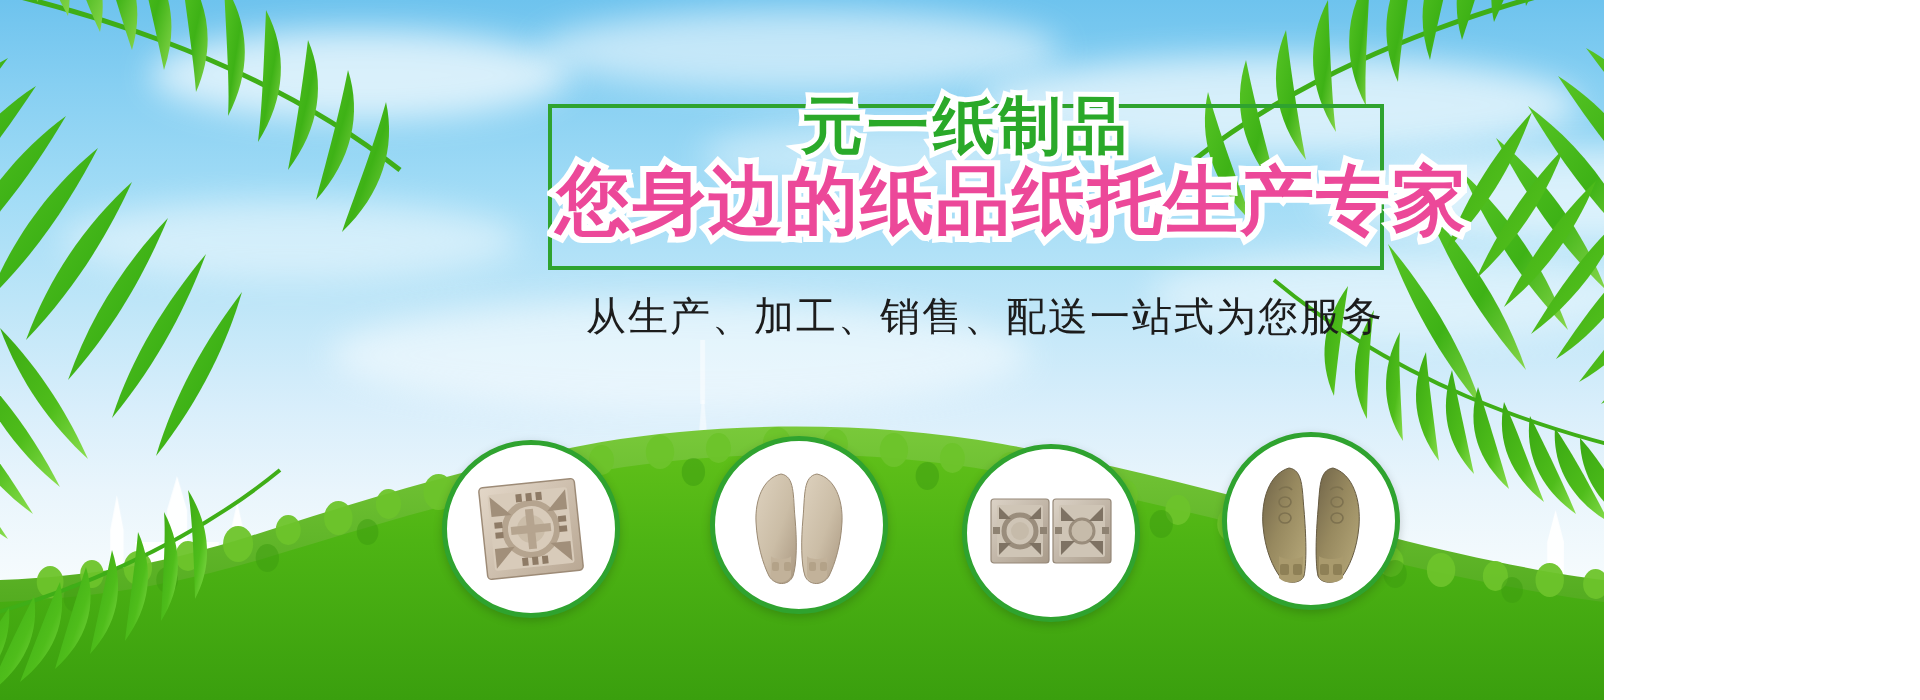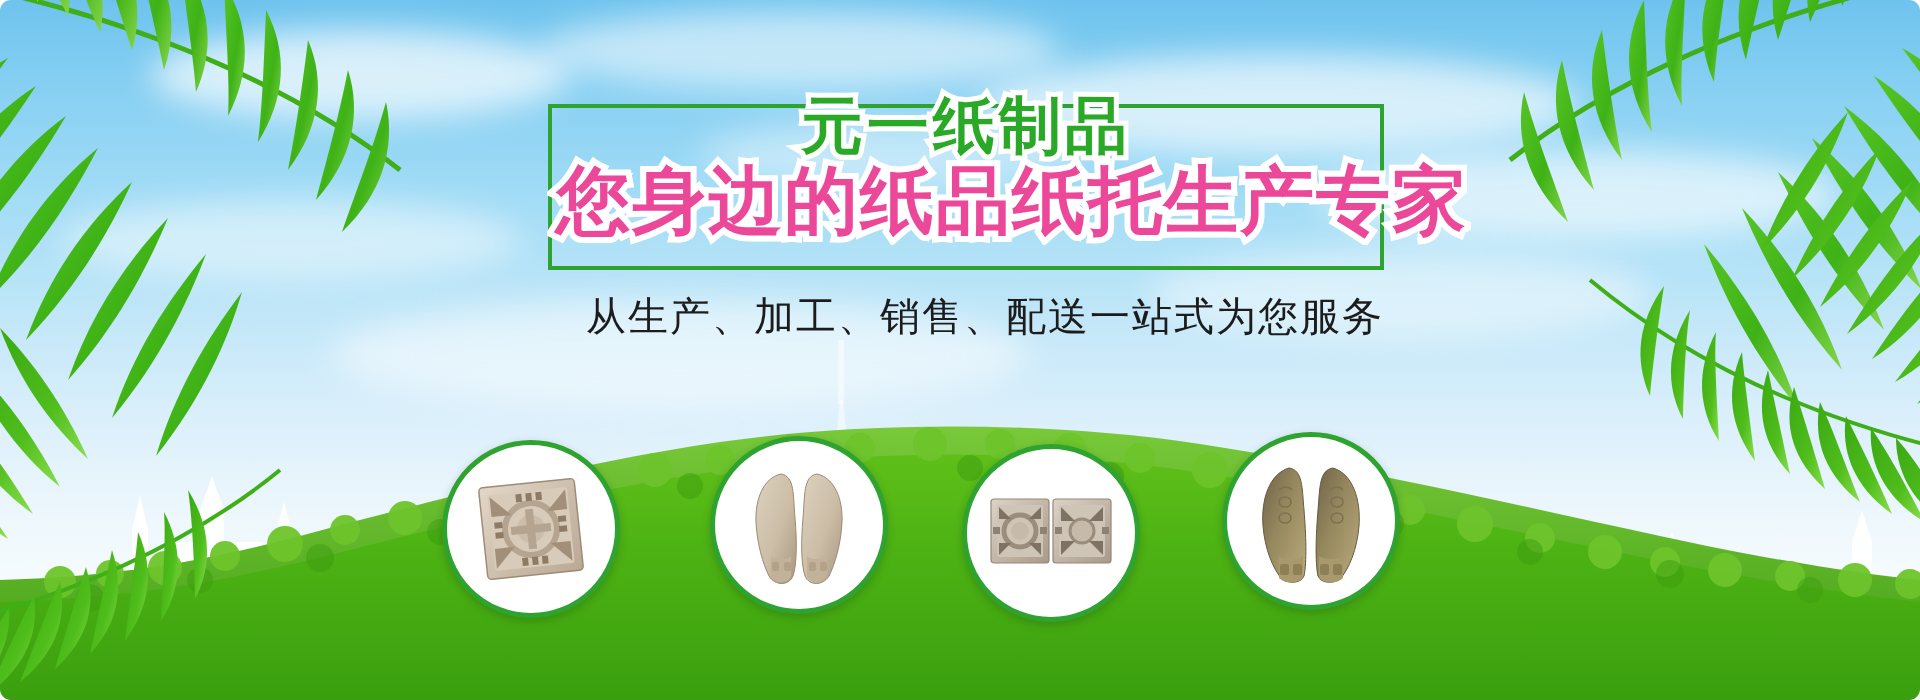--- a/index.html
+++ b/index.html
@@ -1,22 +1,21 @@
 <!DOCTYPE html>
 <html><head>
 <meta charset="utf-8">
 <style>
   html,body{margin:0;padding:0;background:#fff;}
   body{font-family:"Liberation Sans","DejaVu Sans",sans-serif;}
 
   .banner{
     position:relative;
-    width:1920px;height:700px;
+    width:1604px;height:700px;
     overflow:hidden;
-    border-radius:11px;
   }
 
   
   .sky{
     position:absolute;inset:0;
     background:linear-gradient(180deg,
       #6ec3ee 0%,
       #86cff2 12%,
       #a2dcf6 28%,
       #bfe6f8 44%,

